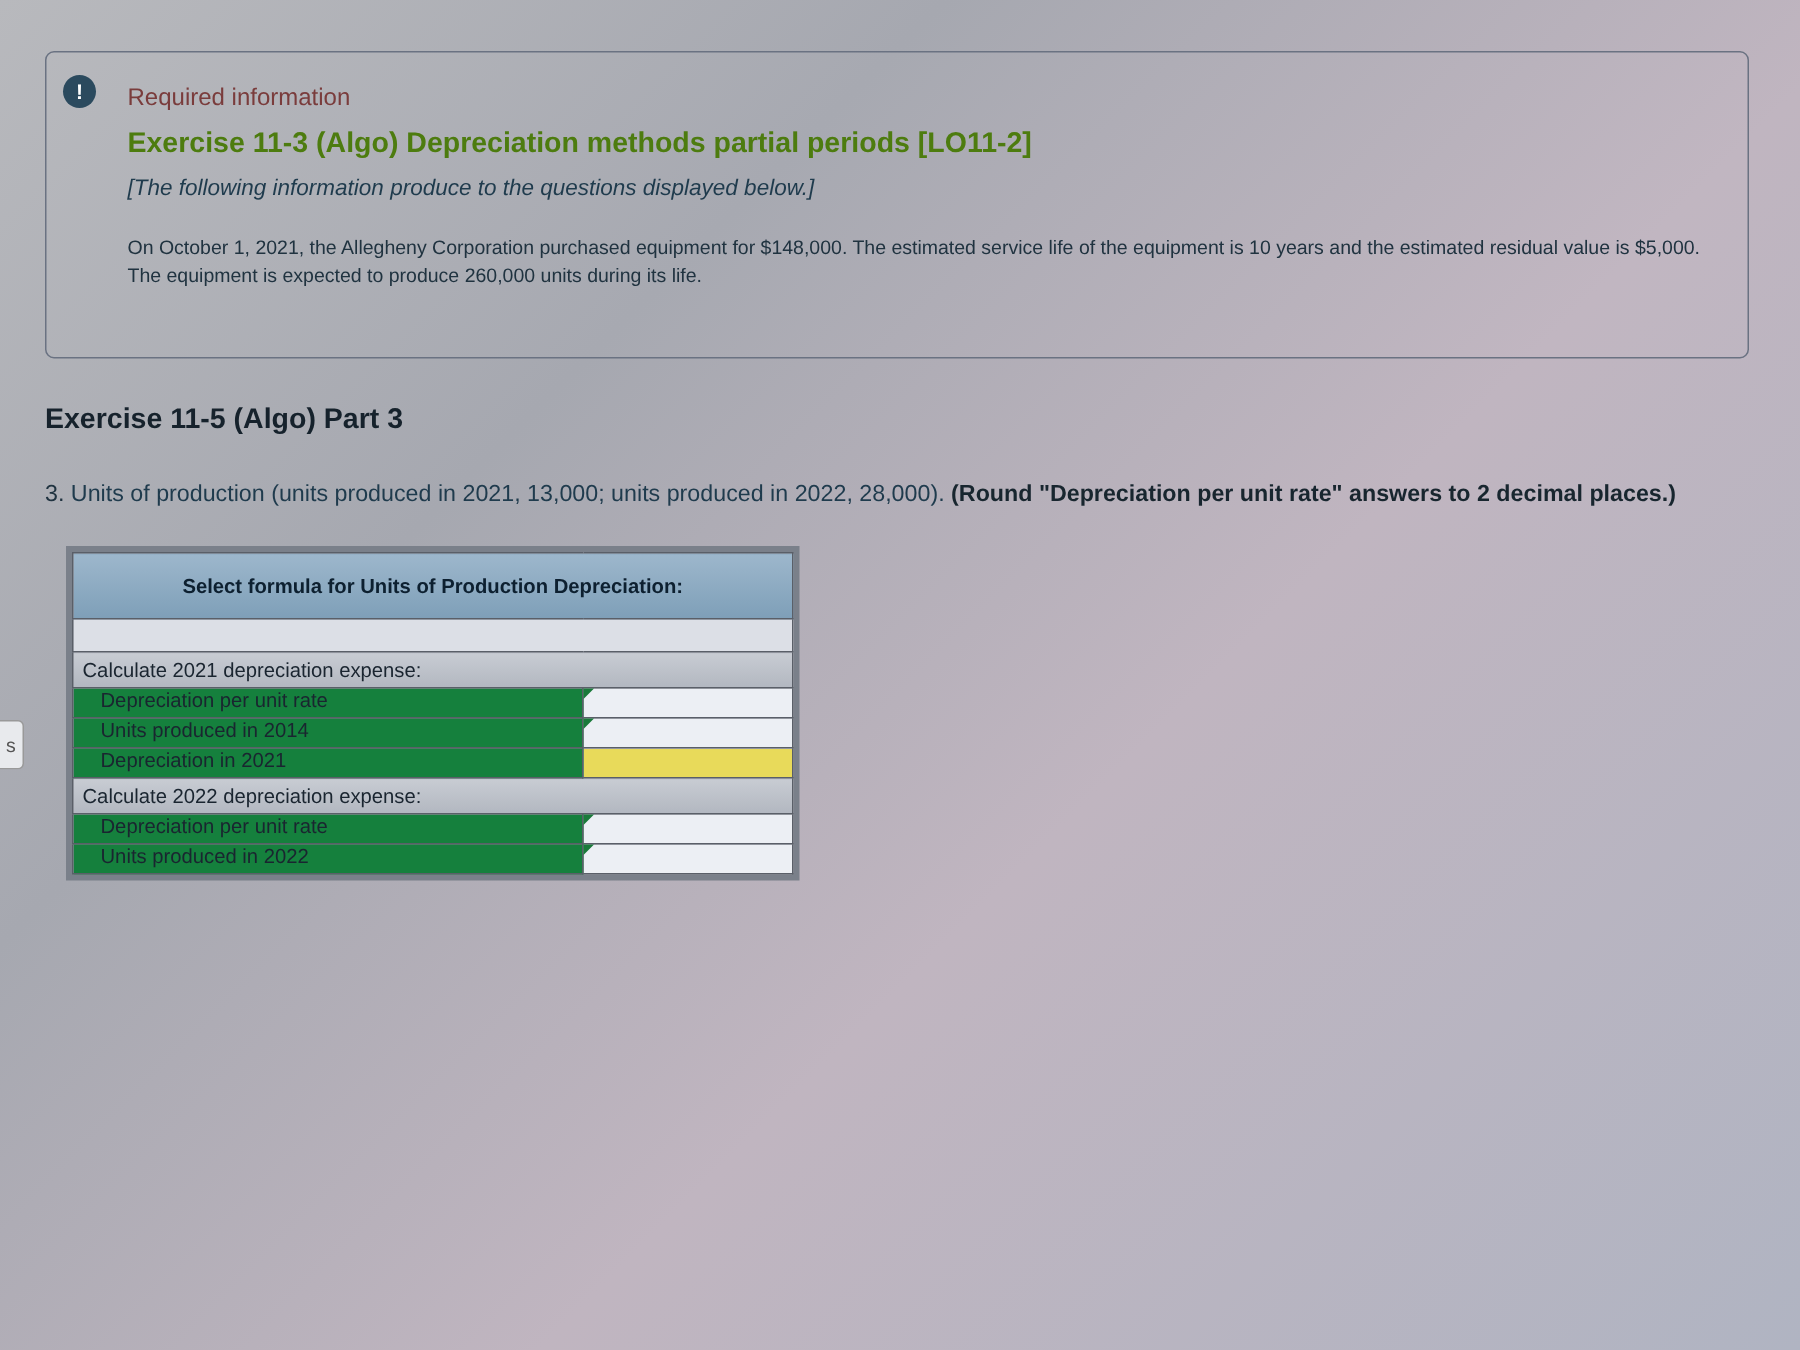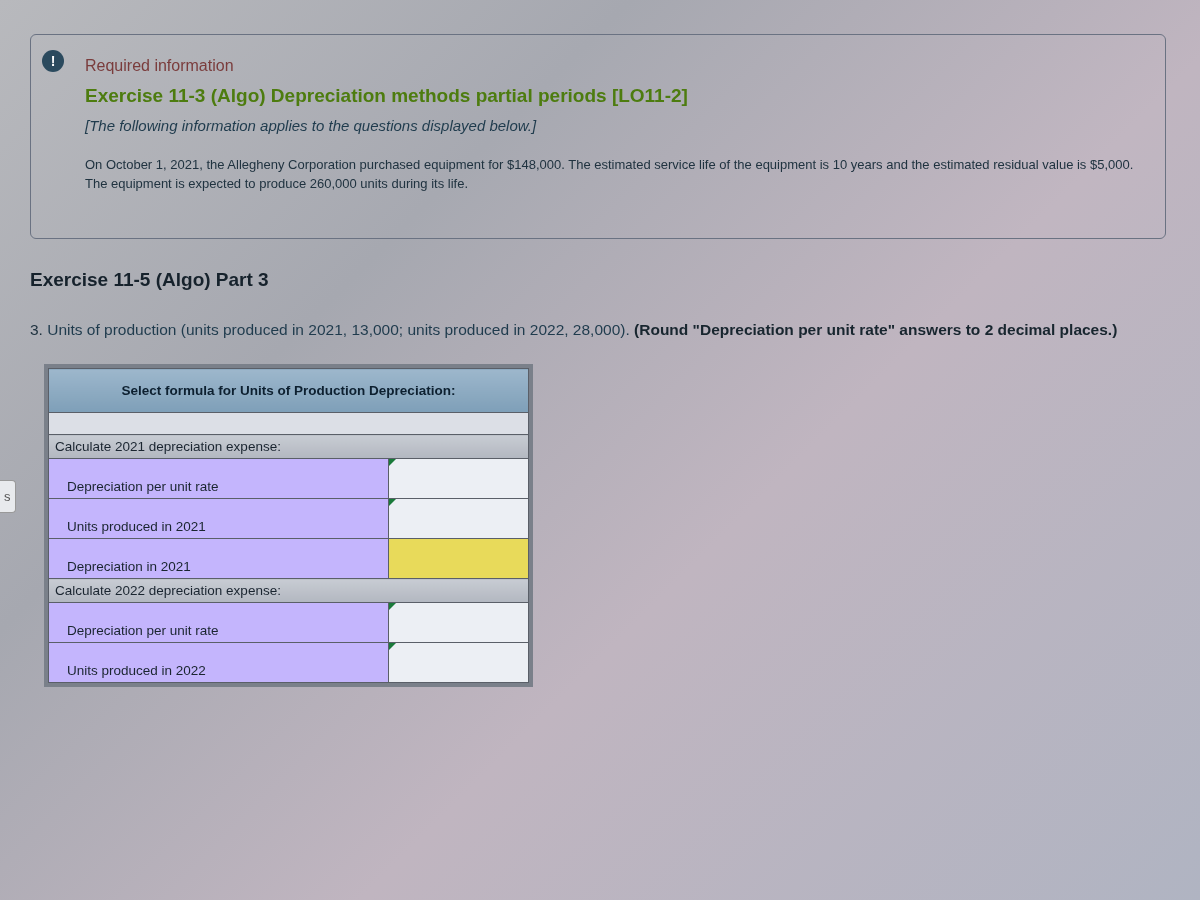--- a/index.html
+++ b/index.html
@@ -124,22 +124,22 @@
     .formula-input {
       background: #dcdfe6;
       height: 22px;
     }
     .section-header {
       background: linear-gradient(#c8ccd3, #b2b7c0);
       padding: 4px 6px;
       font-size: 13.5px;
     }
     .label-cell {
-      background: #c4b5fd;
-      padding: 20px 6px 4px 18px;
+      background: #15803d;
+      padding: 0 6px 4px 18px;
     }
     .input-cell {
       background: #eceff4;
       position: relative;
       width: 140px;
     }
     .input-cell-yellow {
       background: #e8da5a;
       position: relative;
       width: 140px;
@@ -160,21 +160,21 @@
 <body>
 
 <div class="left-tab">s</div>
 
 <div class="content">
   <div class="info-icon">!</div>
 
   <div class="required-box">
     <div class="req-heading">Required information</div>
     <div class="ex-title">Exercise 11-3 (Algo) Depreciation methods partial periods [LO11-2]</div>
-    <div class="instruct">[The following information applies to the questions displayed below.]</div>
+    <div class="instruct">[The following information produce to the questions displayed below.]</div>
     <div class="body-text">On October 1, 2021, the Allegheny Corporation purchased equipment for $148,000. The estimated service life of the equipment is 10 years and the estimated residual value is $5,000. The equipment is expected to produce 260,000 units during its life.</div>
   </div>
 
   <div class="part-title">Exercise 11-5 (Algo) Part 3</div>
 
   <div class="q-text">
     <span>3. </span><span class="highlight">Units of production (units produced in 2021, 13,000; units produced in 2022, 28,000). </span><span class="round-note">(Round "Depreciation per unit rate" answers to 2 decimal places.)</span>
   </div>
 
   <div class="table-wrap">
@@ -187,21 +187,21 @@
         <td class="formula-input" colspan="2"></td>
       </tr>
       <tr>
         <td class="section-header" colspan="2">Calculate 2021 depreciation expense:</td>
       </tr>
       <tr>
         <td class="label-cell w-label">Depreciation per unit rate</td>
         <td class="input-cell input-corner"></td>
       </tr>
       <tr>
-        <td class="label-cell w-label">Units produced in 2021</td>
+        <td class="label-cell w-label">Units produced in 2014</td>
         <td class="input-cell input-corner"></td>
       </tr>
       <tr>
         <td class="label-cell w-label">Depreciation in 2021</td>
         <td class="input-cell-yellow"></td>
       </tr>
       <tr>
         <td class="section-header" colspan="2">Calculate 2022 depreciation expense:</td>
       </tr>
       <tr>

